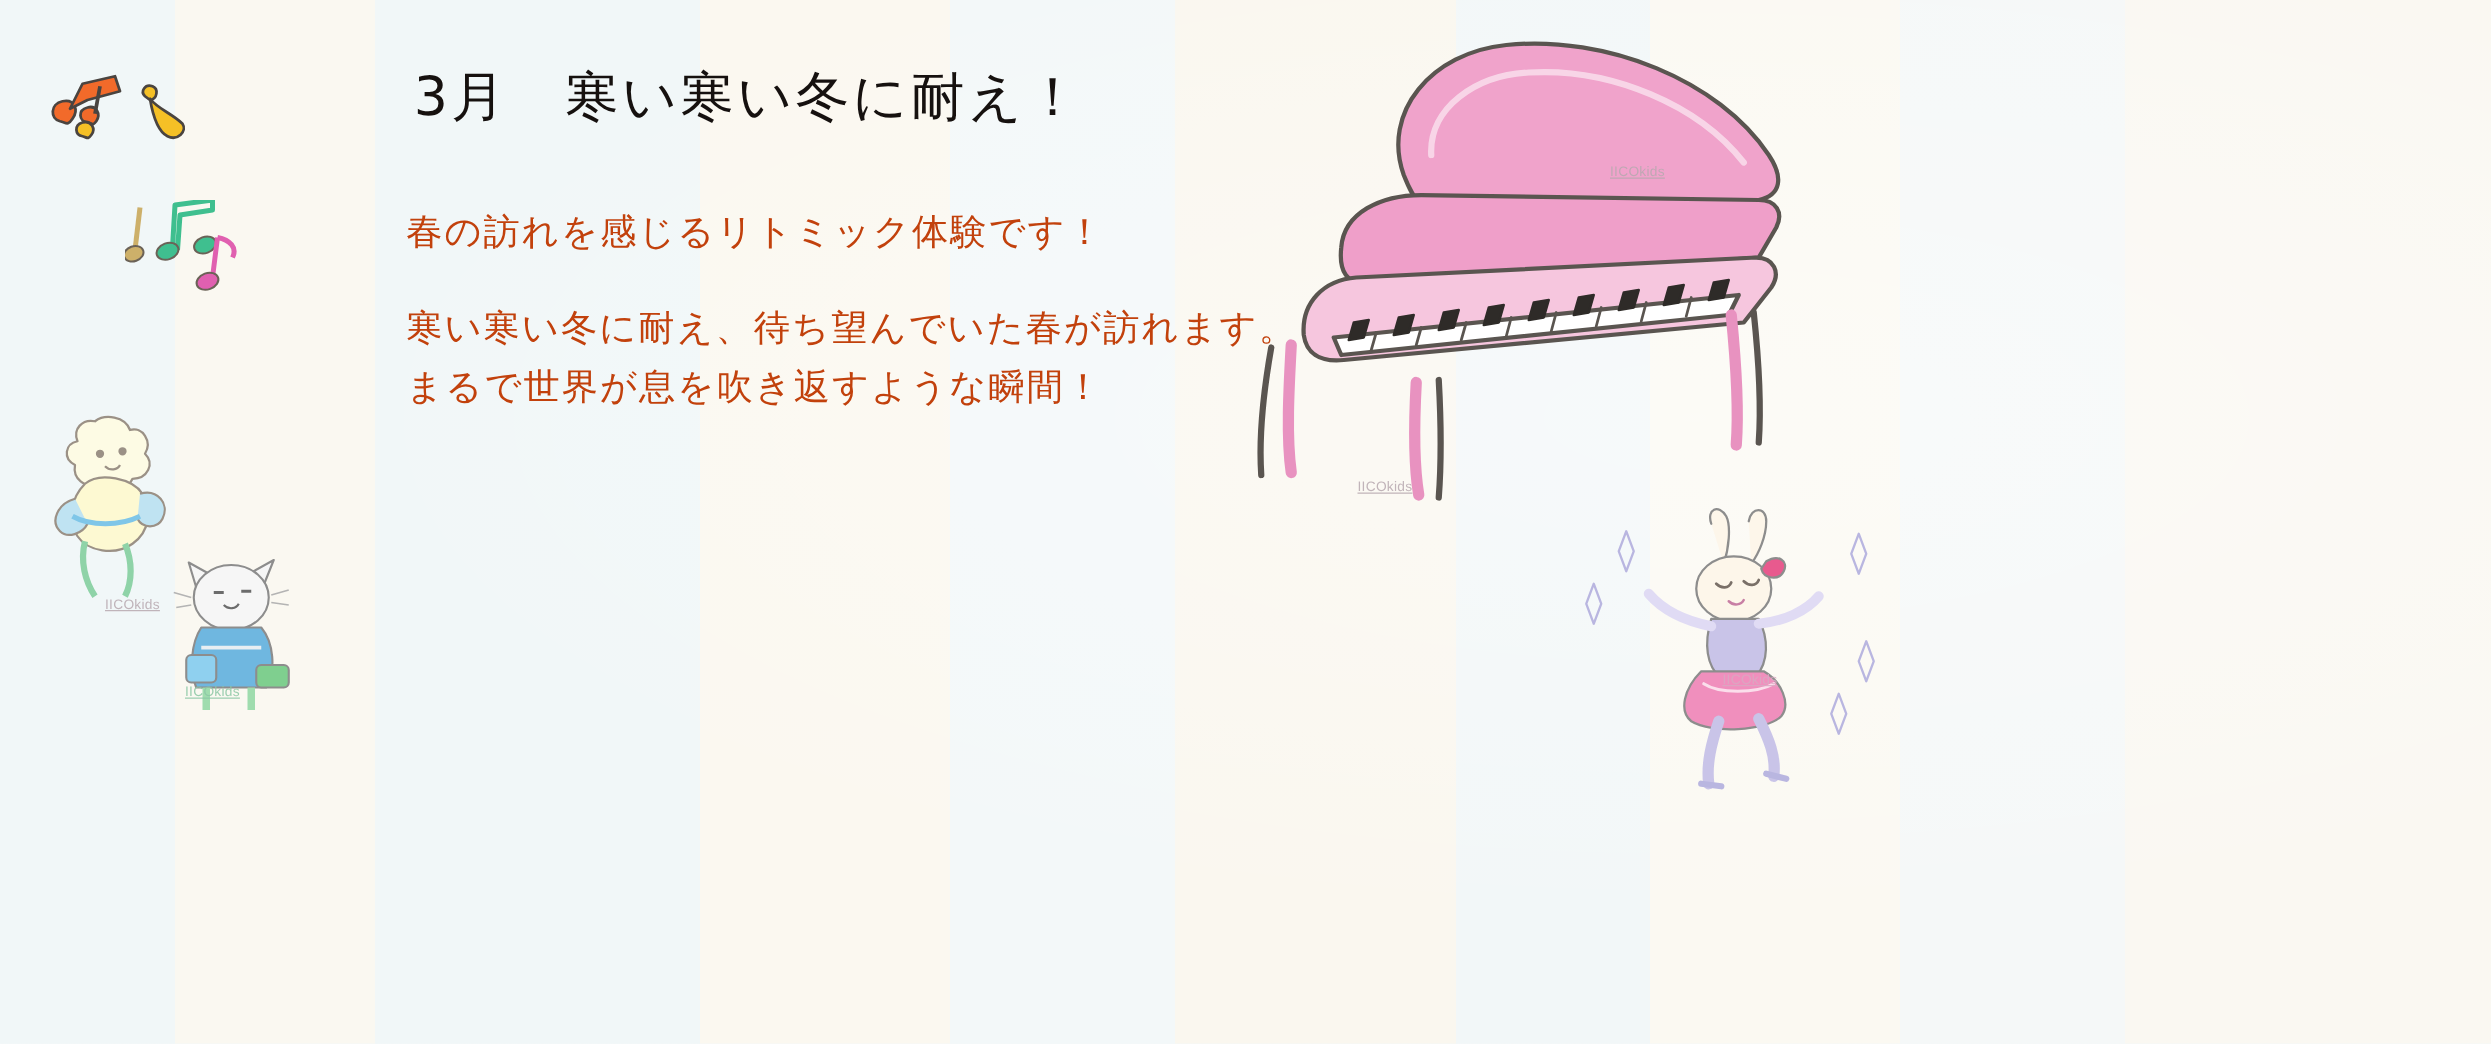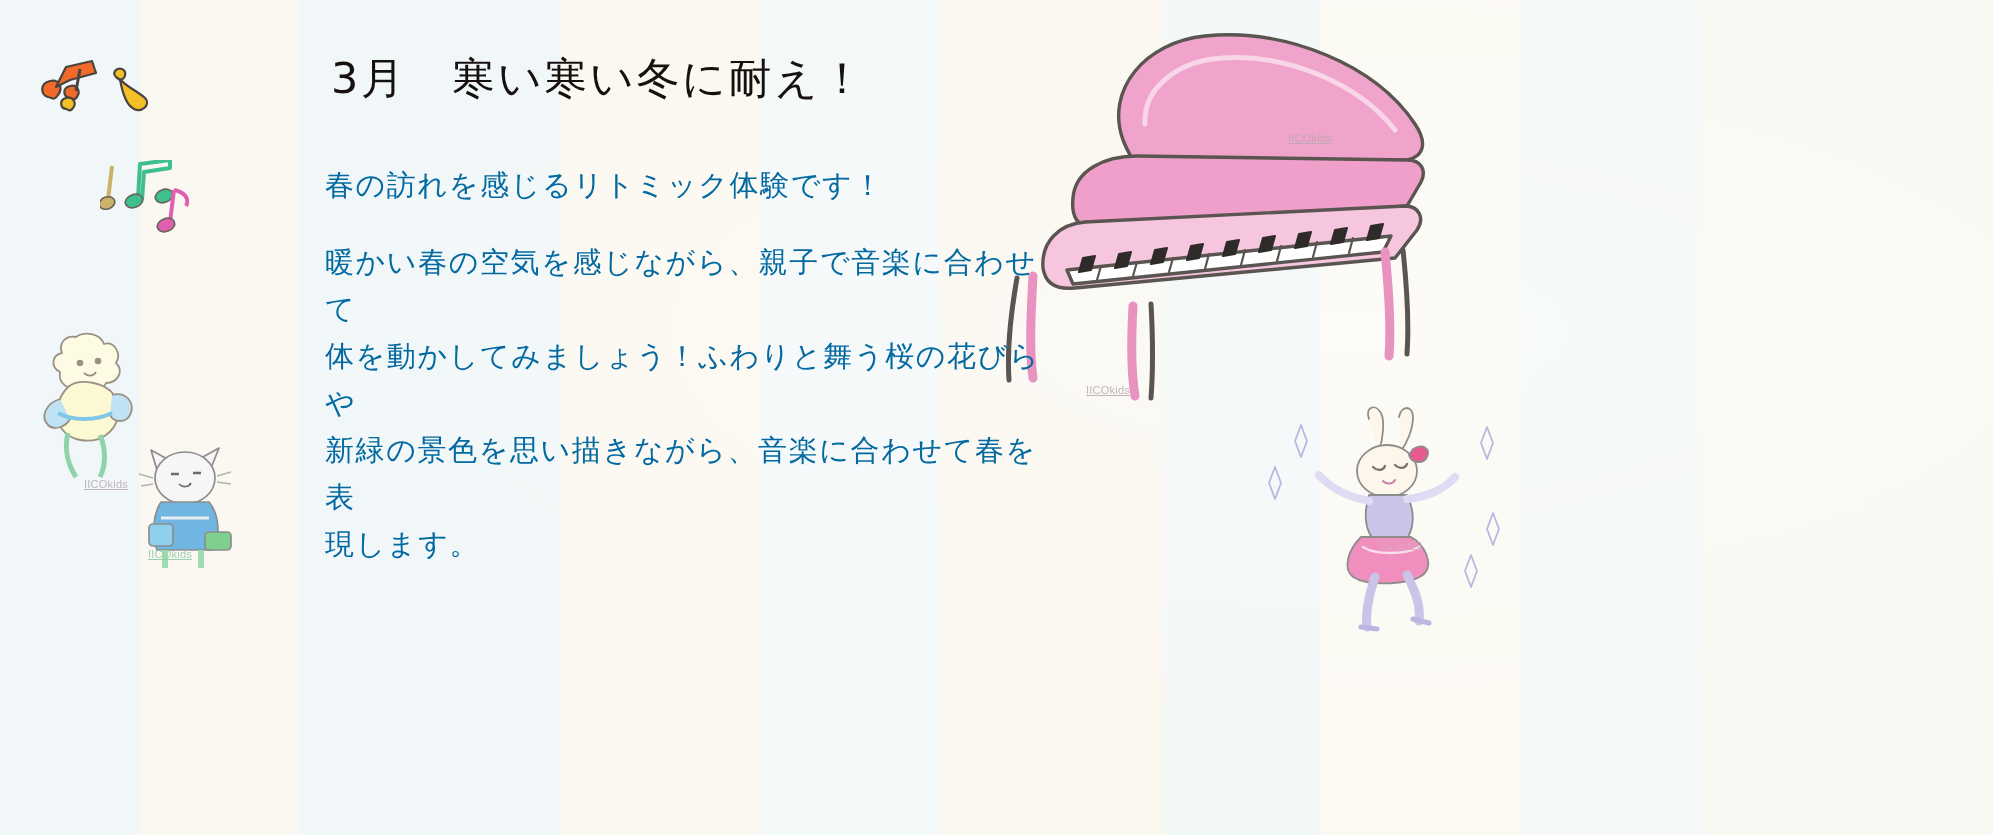--- a/index.html
+++ b/index.html
@@ -51,21 +51,21 @@
     letter-spacing:.06em;
     line-height:1.25;
     margin:0 0 0 6px;
     white-space:pre;
   }
   .body-block{margin-top:56px;}
   .para{
     font-family:"DejaVu Sans","Liberation Sans",sans-serif;
     font-size:29px;
     line-height:1.62;
-    color:#0369a1;
+    color:#c2410c;
     letter-spacing:.055em;
     margin:0 0 30px 0;
     white-space:pre-line;
   }
   .para:last-child{margin-bottom:0;}
 
   
   .deco{position:absolute;z-index:4;pointer-events:none;}
   .wm{
     position:absolute;z-index:7;
@@ -228,20 +228,18 @@
       <path d="M142 170 C150 186 156 200 154 216" stroke="#c9c4e8" stroke-width="9"></path>
       <path d="M96 222 L112 224 M148 214 L164 218" stroke="#b9b6e0" stroke-width="5"></path>
     </g>
   </svg>
   <div class="wm pinkish" style="left:1378px;top:538px;">IICOkids</div>
 
   <div class="text-col">
     <h1 class="slide-title">3月　寒い寒い冬に耐え！</h1>
     <div class="body-block">
       <p class="para">春の訪れを感じるリトミック体験です！</p>
-      <p class="para">暖かい春の空気を感じながら、親子で音楽に合わせて
-体を動かしてみましょう！ふわりと舞う桜の花びらや
-新緑の景色を思い描きながら、音楽に合わせて春を表
-現します。</p>
+      <p class="para">寒い寒い冬に耐え、待ち望んでいた春が訪れます。
+まるで世界が息を吹き返すような瞬間！</p>
     </div>
   </div>
 
 </div>
 
 </body></html>

